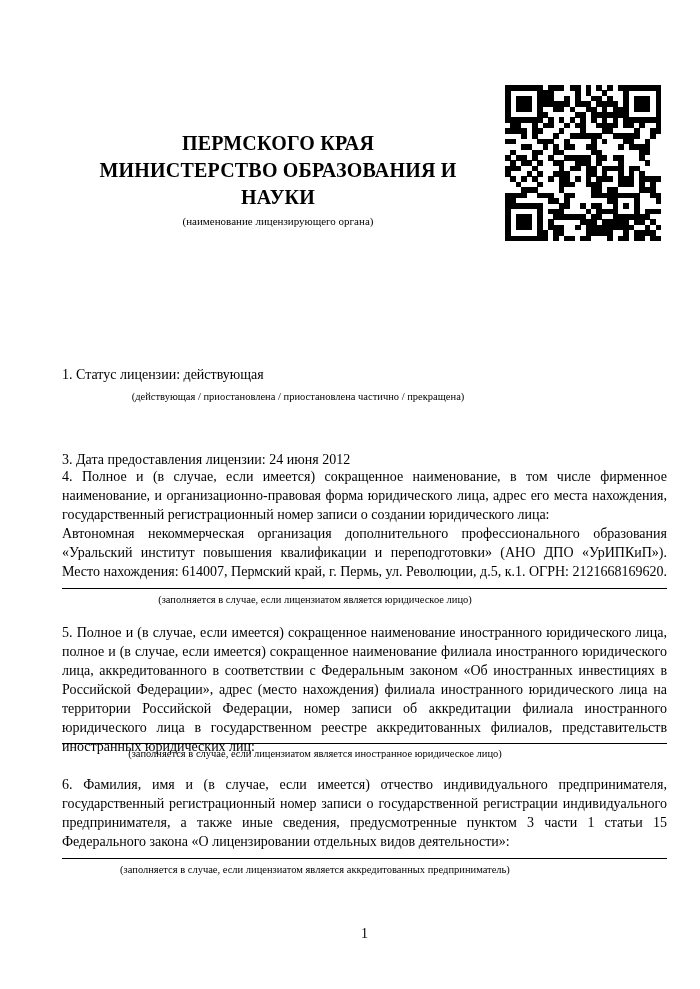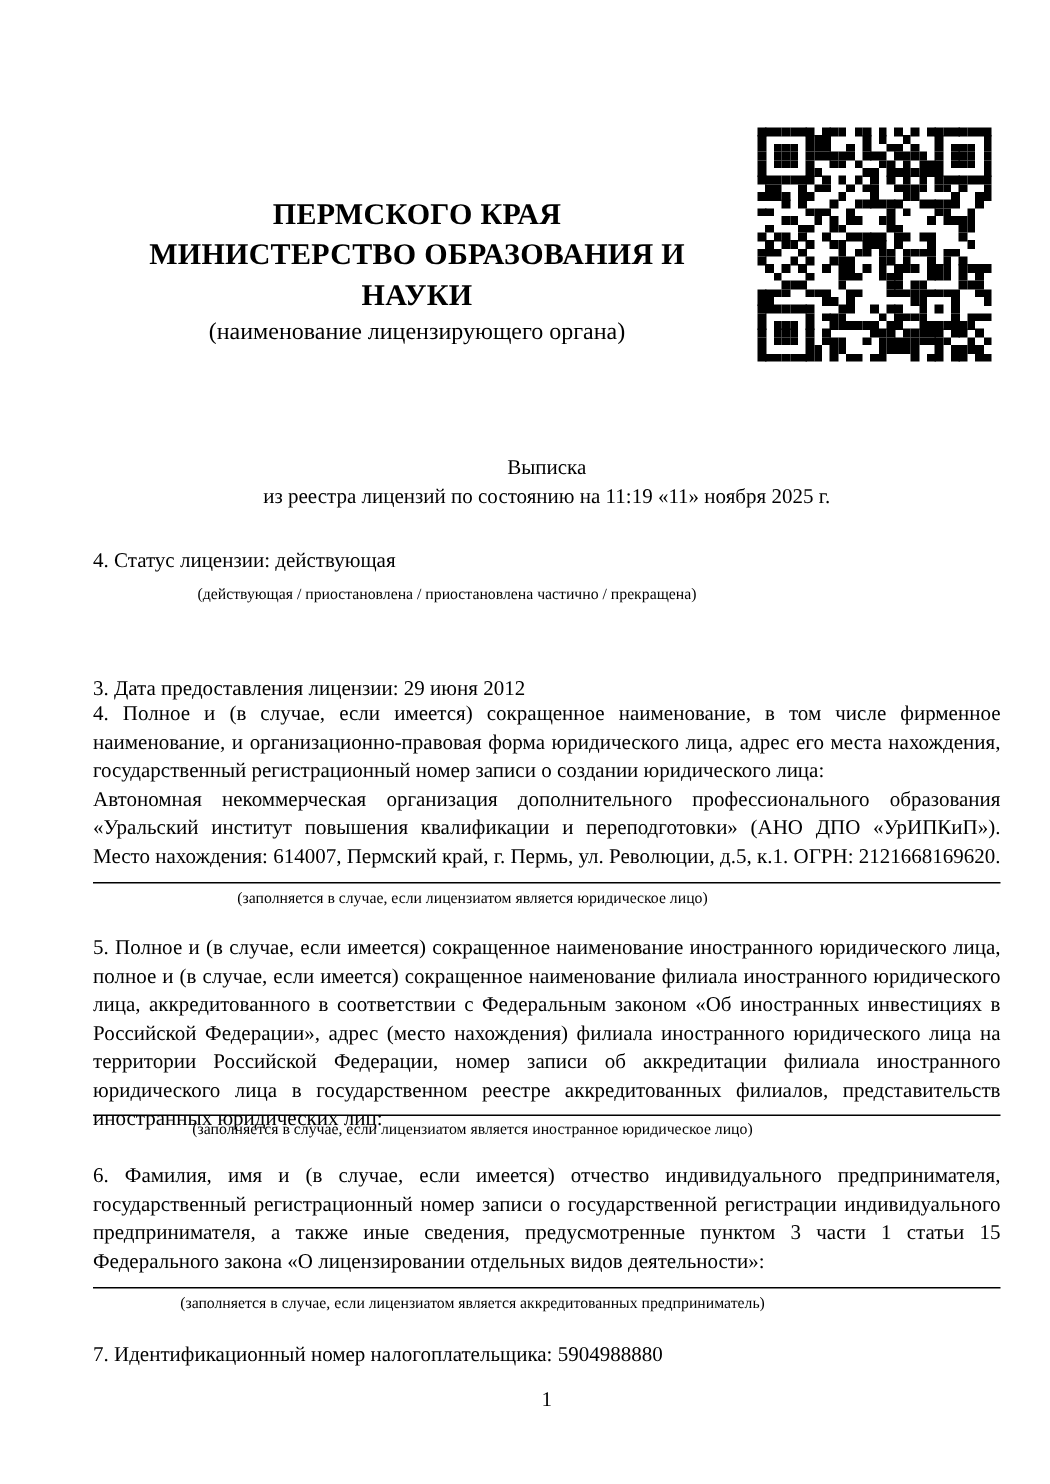--- a/index.html
+++ b/index.html
@@ -4,21 +4,21 @@
 <style>
   html,body{margin:0;padding:0;background:#ffffff;}
   .page{
     position:relative;width:700px;height:989px;background:#ffffff;
     font-family:"Liberation Serif","DejaVu Serif",serif;color:#000;
     overflow:hidden;
   }
   .abs{position:absolute;}
   .header{left:60px;top:130px;width:436px;text-align:center;}
   .header .min{font-weight:bold;font-size:20px;line-height:27px;letter-spacing:.2px;}
-  .header .cap{font-size:16px;line-height:13px;margin-top:4px;}
+  .header .cap{font-size:11px;line-height:13px;margin-top:4px;}
   .qr{left:505px;top:85px;width:156px;height:156px;}
   .qr i{position:absolute;background:#000;display:block;}
   .doc-title{left:62px;top:303px;width:605px;text-align:center;font-size:14px;line-height:19px;}
   .item{left:62px;width:605px;font-size:14px;line-height:19px;}
   .just{text-align:justify;}
   .fieldcap{left:62px;width:605px;text-align:center;font-size:10.5px;line-height:13px;box-sizing:border-box;}
   .cap-shift-a{padding-right:133px;}
   .cap-shift-b{padding-right:99px;}
   .rule{left:62px;width:605px;height:0;border-top:1.6px solid #000;}
   .pageno{left:62px;top:924px;width:605px;text-align:center;font-size:14px;line-height:19px;}
@@ -476,43 +476,38 @@
       <i style="left:80.69px;top:150.62px;width:5.63px;height:5.63px"></i>
       <i style="left:102.21px;top:150.62px;width:5.63px;height:5.63px"></i>
       <i style="left:112.97px;top:150.62px;width:5.63px;height:5.63px"></i>
       <i style="left:118.34px;top:150.62px;width:5.63px;height:5.63px"></i>
       <i style="left:129.10px;top:150.62px;width:5.63px;height:5.63px"></i>
       <i style="left:134.48px;top:150.62px;width:5.63px;height:5.63px"></i>
       <i style="left:145.24px;top:150.62px;width:5.63px;height:5.63px"></i>
       <i style="left:150.62px;top:150.62px;width:5.63px;height:5.63px"></i>
     </div>
 
-  <div class="abs doc-title">
-    <div>Выписка</div>
-    <div>из реестра лицензий по состоянию на 11:19 «11» ноября 2025 г.</div>
-  </div>
-
-  <div class="abs item" style="top:365px">4. Статус лицензии: действующая</div>
+
+  <div class="abs item" style="top:365px">1. Статус лицензии: действующая</div>
   <div class="abs fieldcap cap-shift-a" style="top:390px">(действующая / приостановлена / приостановлена частично / прекращена)</div>
 
 
-  <div class="abs item" style="top:450px">3. Дата предоставления лицензии: 29 июня 2012</div>
+  <div class="abs item" style="top:450px">3. Дата предоставления лицензии: 24 июня 2012</div>
 
   <div class="abs item just" style="top:467px">
     <div>4. Полное и (в случае, если имеется) сокращенное наименование, в том числе фирменное наименование, и организационно-правовая форма юридического лица, адрес его места нахождения, государственный регистрационный номер записи о создании юридического лица:</div>
     <div>Автономная некоммерческая организация дополнительного профессионального образования «Уральский институт повышения квалификации и переподготовки» (АНО ДПО «УрИПКиП»). Место нахождения: 614007, Пермский край, г. Пермь, ул. Революции, д.5, к.1. ОГРН: 2121668169620.</div>
   </div>
   <div class="abs rule" style="top:588px"></div>
   <div class="abs fieldcap cap-shift-b" style="top:593px">(заполняется в случае, если лицензиатом является юридическое лицо)</div>
 
   <div class="abs item just" style="top:623px">5. Полное и (в случае, если имеется) сокращенное наименование иностранного юридического лица, полное и (в случае, если имеется) сокращенное наименование филиала иностранного юридического лица, аккредитованного в соответствии с Федеральным законом «Об иностранных инвестициях в Российской Федерации», адрес (место нахождения) филиала иностранного юридического лица на территории Российской Федерации, номер записи об аккредитации филиала иностранного юридического лица в государственном реестре аккредитованных филиалов, представительств иностранных юридических лиц:</div>
   <div class="abs rule" style="top:743px"></div>
   <div class="abs fieldcap cap-shift-b" style="top:747px">(заполняется в случае, если лицензиатом является иностранное юридическое лицо)</div>
 
   <div class="abs item just" style="top:775px">6. Фамилия, имя и (в случае, если имеется) отчество индивидуального предпринимателя, государственный регистрационный номер записи о государственной регистрации индивидуального предпринимателя, а также иные сведения, предусмотренные пунктом 3 части 1 статьи 15 Федерального закона «О лицензировании отдельных видов деятельности»:</div>
   <div class="abs rule" style="top:858px"></div>
   <div class="abs fieldcap cap-shift-b" style="top:863px">(заполняется в случае, если лицензиатом является аккредитованных предприниматель)</div>
 
-  <div class="abs item" style="top:894px">7. Идентификационный номер налогоплательщика: 5904988880</div>
 
   <div class="abs pageno">1</div>
 
 </div>
 
 </body></html>

